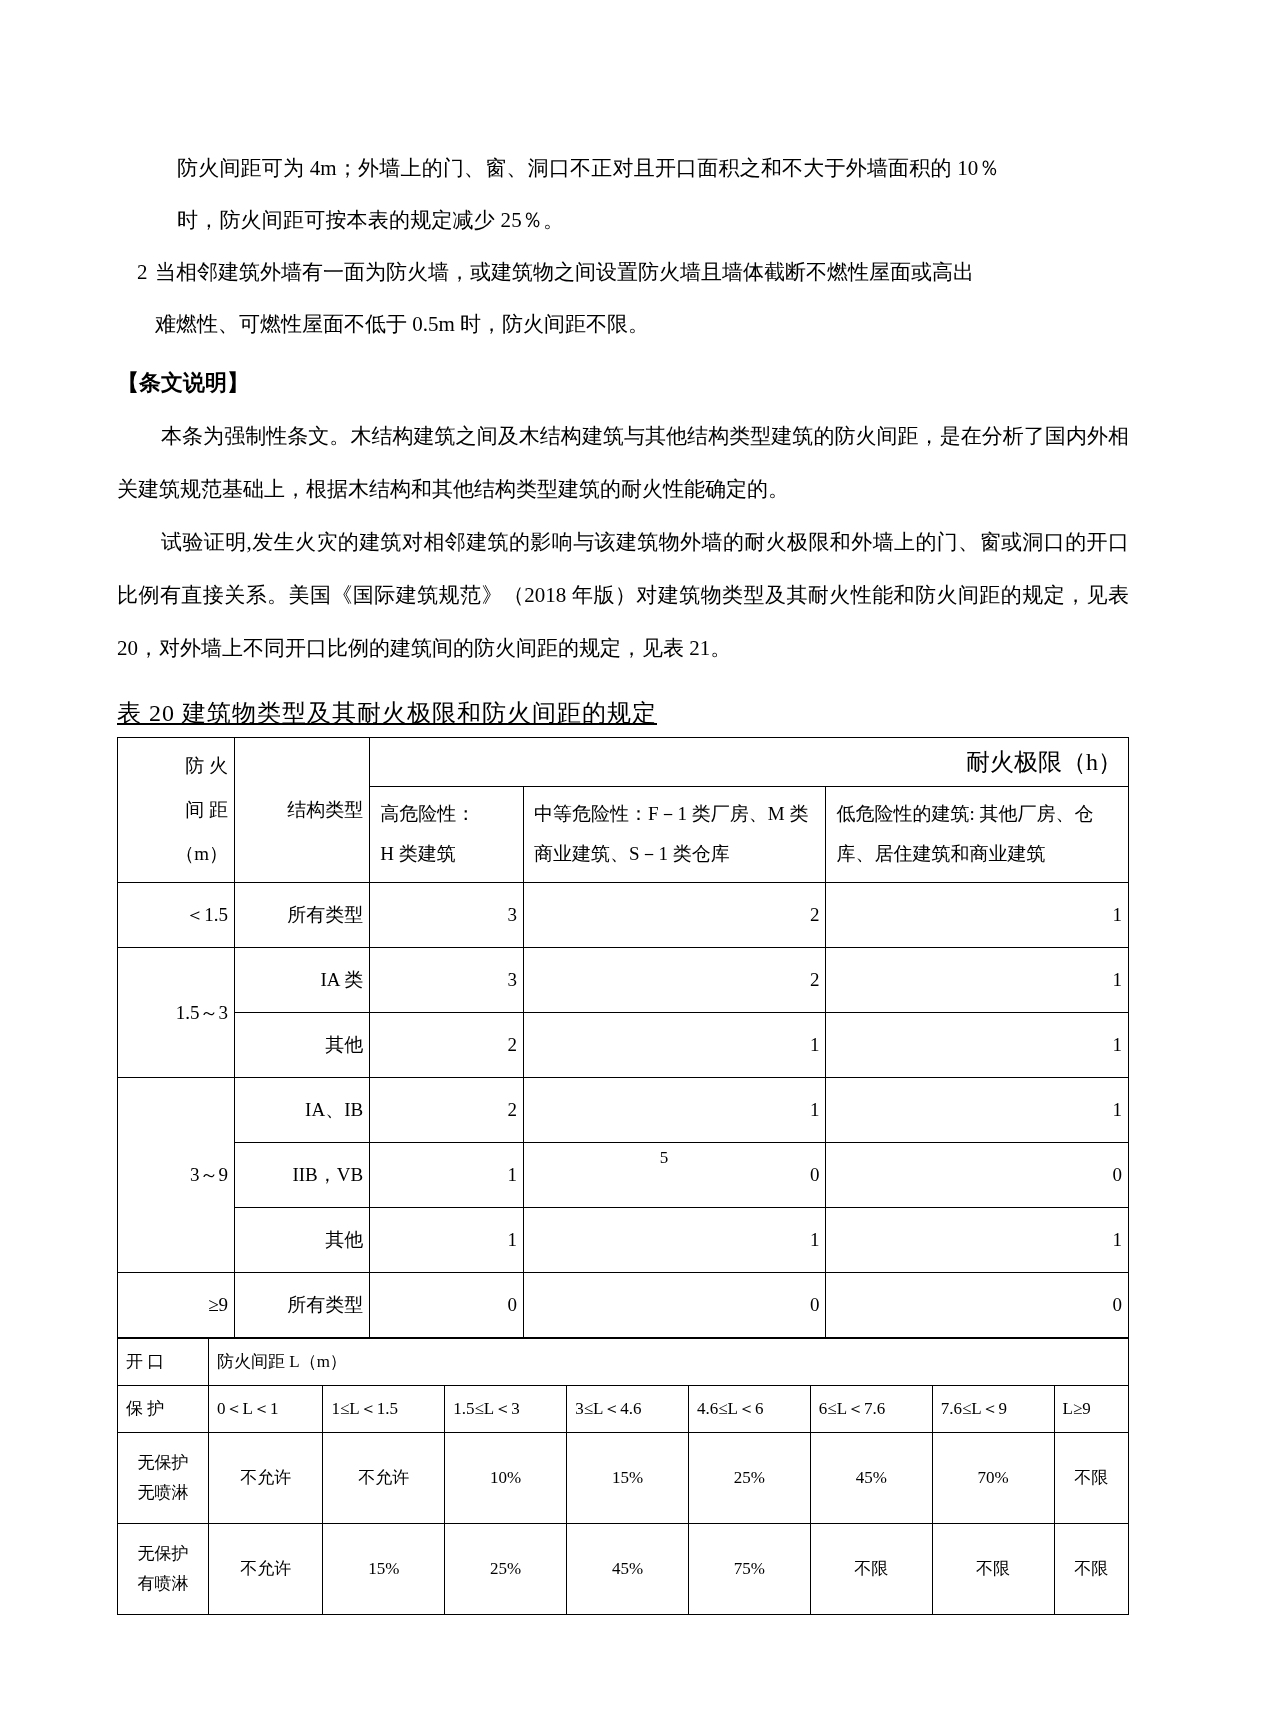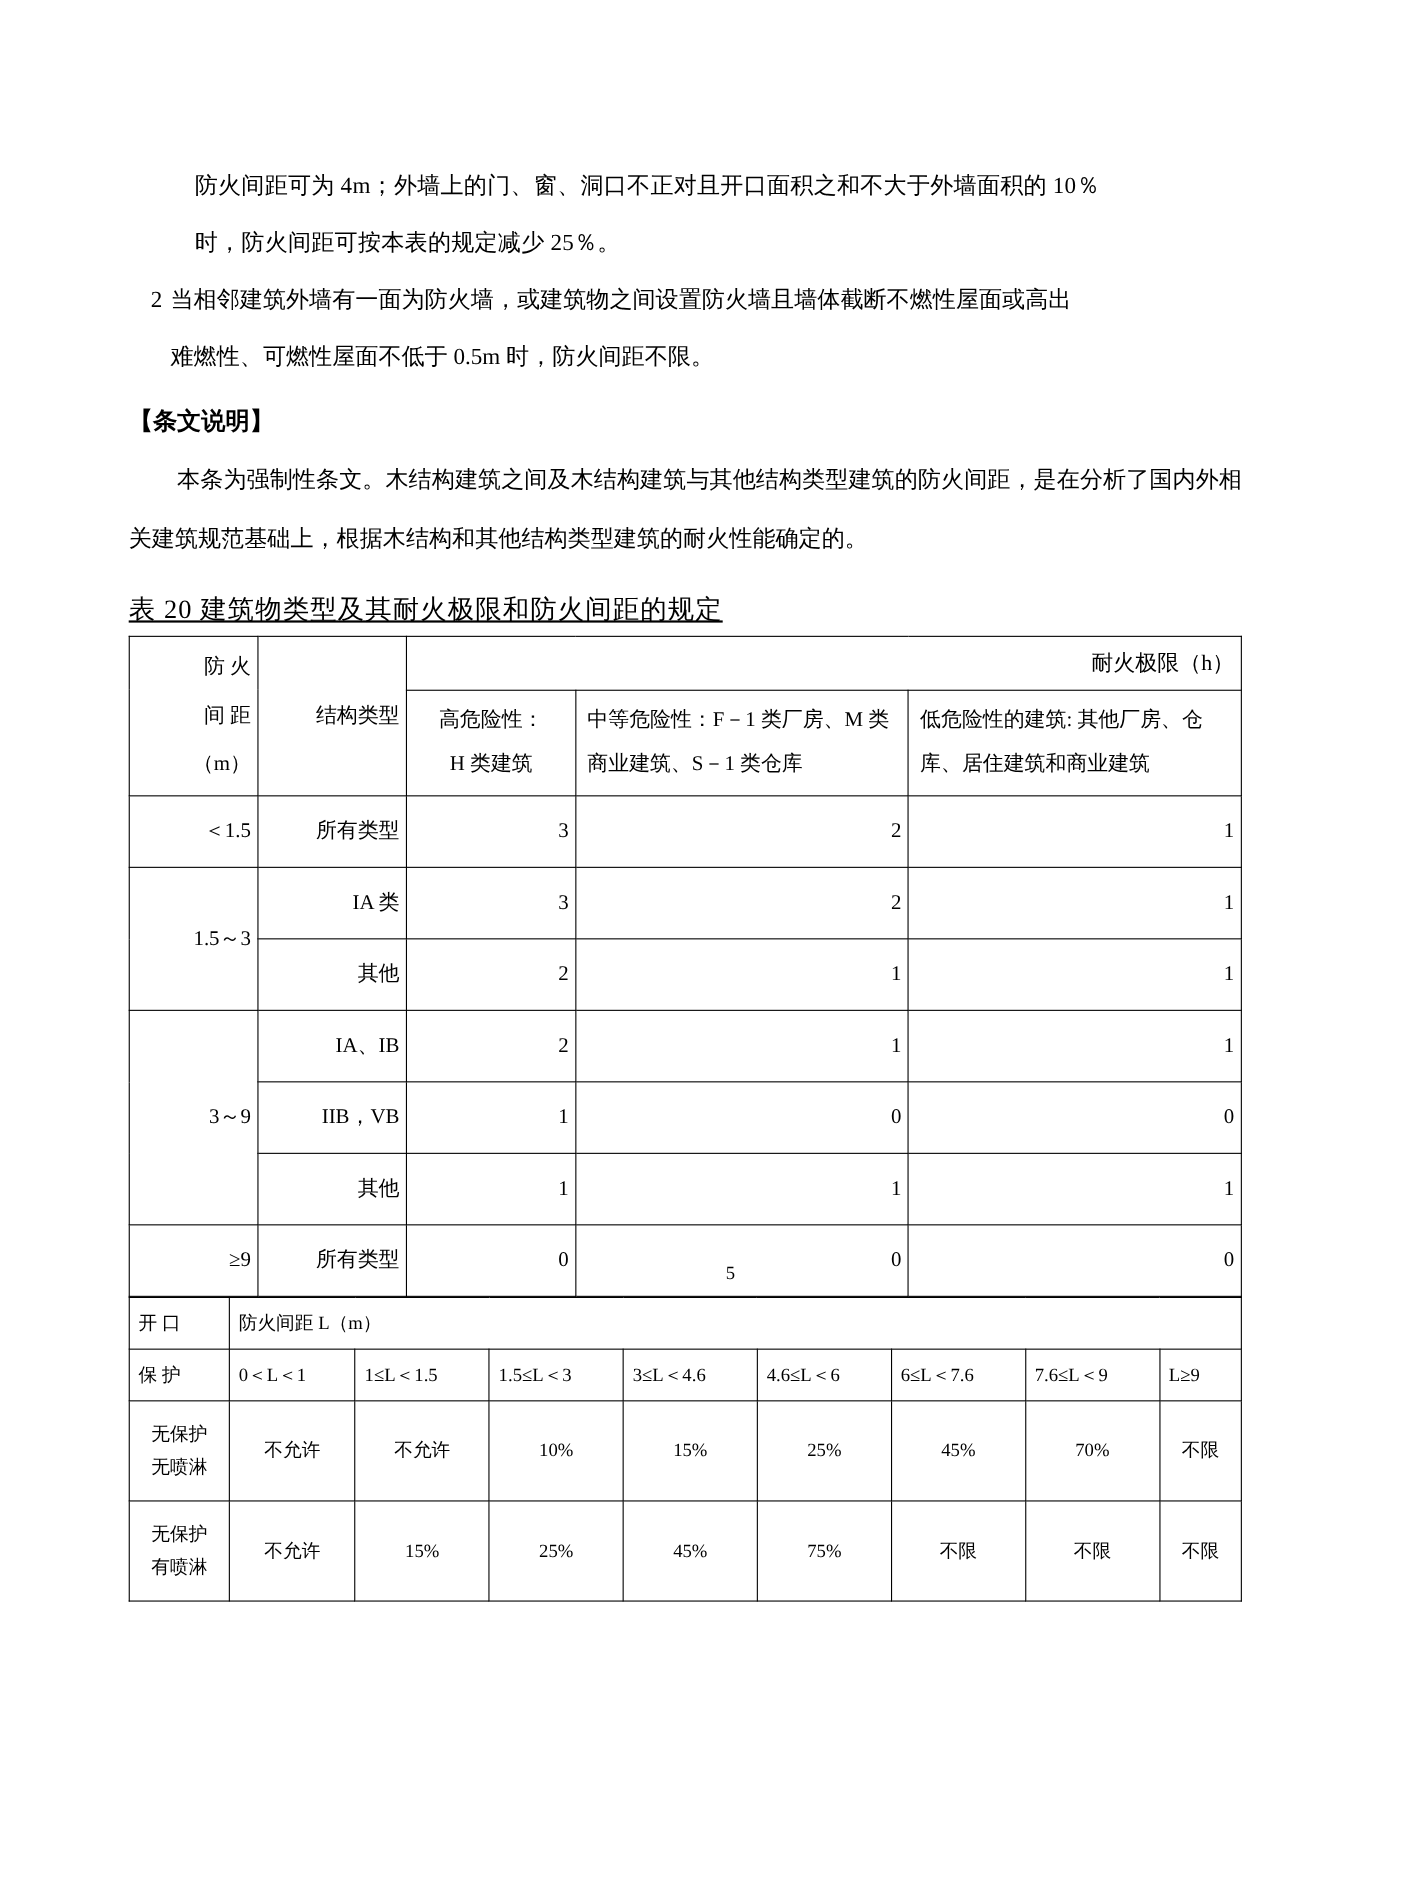--- a/index.html
+++ b/index.html
@@ -86,35 +86,35 @@
   }
   table.doc-table td,
   table.doc-table th {
     border: 1px solid #000000;
     text-align: right;
     vertical-align: middle;
     font-weight: normal;
     padding: 6px 6px;
     line-height: 34px;
   }
-  .t20 .c-head-span { font-size: 20px; }
+  .t20 .c-head-span { font-size: 24px; }
   .t20 .c-left-head {
     width: 108px;
     line-height: 44px;
   }
   .t20 .c-struct {
     width: 128px;
   }
   .t20 .c-desc {
     text-align: left;
     padding-left: 10px;
     padding-right: 10px;
     line-height: 40px;
   }
-  .t20 .c-desc.ctr { text-align: center; }
+  .t20 .c-desc.ctr { text-align: left; }
   .t20 td.val { font-size: 19px; }
   .t20 .r-tall td { height: 52px; }
 
   
   table.t21 {
     border-collapse: collapse;
     width: 100%;
     font-size: 17px;
   }
   table.t21 td {
@@ -165,20 +165,21 @@
       <div class="txt">
         <div>当相邻建筑外墙有一面为防火墙，或建筑物之间设置防火墙且墙体截断不燃性屋面或高出</div>
         <div>难燃性、可燃性屋面不低于 0.5m 时，防火间距不限。</div>
       </div>
     </div>
   </div>
 
   <div class="section-heading">【条文说明】</div>
 
   <p class="para">本条为强制性条文。木结构建筑之间及木结构建筑与其他结构类型建筑的防火间距，是在分析了国内外相关建筑规范基础上，根据木结构和其他结构类型建筑的耐火性能确定的。</p>
+  <p class="para">试验证明,发生火灾的建筑对相邻建筑的影响与该建筑物外墙的耐火极限和外墙上的门、窗或洞口的开口比例有直接关系。美国《国际建筑规范》（2018 年版）对建筑物类型及其耐火性能和防火间距的规定，见表 20，对外墙上不同开口比例的建筑间的防火间距的规定，见表 21。</p>
 
   <div class="table-caption">表 20   建筑物类型及其耐火极限和防火间距的规定</div>
   <table class="doc-table t20">
     <tbody>
       <tr>
         <td class="c-left-head" rowspan="2">
           <div>防 火</div>
           <div>间 距</div>
           <div>（m）</div>
         </td>

